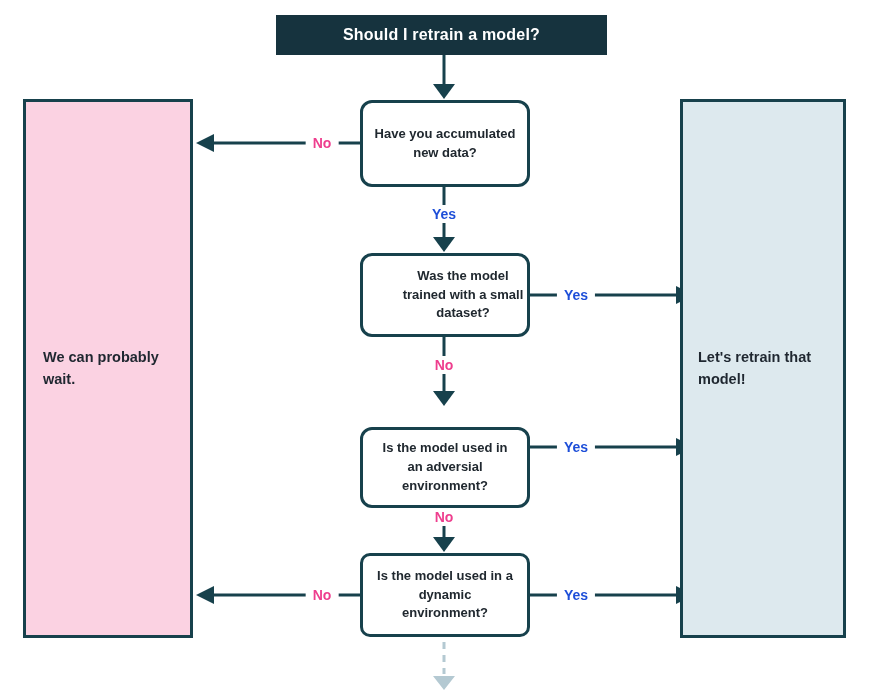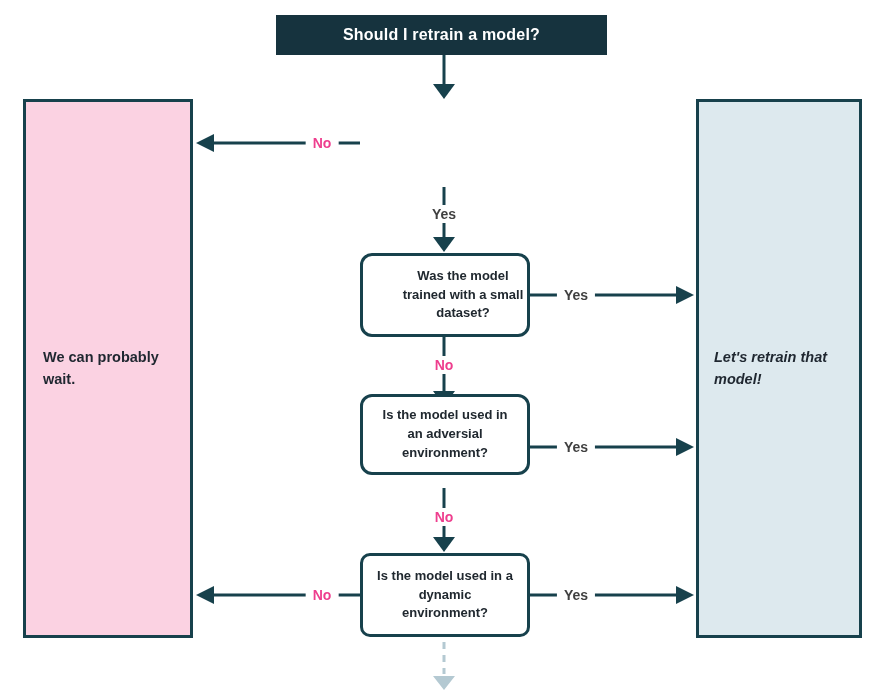--- a/index.html
+++ b/index.html
@@ -49,21 +49,21 @@
     color: #20282f;
     font-weight: bold;
     font-size: 13px;
     line-height: 1.45;
     z-index: 2;
     box-sizing: border-box;
   }
   .decision-box .q-text { display: block; max-width: 142px; }
   #q1 { top: 100px; height: 87px; }
   #q2 { top: 253px; height: 84px; padding-left: 36px; }
-  #q3 { top: 394px; height: 81px; }
+  #q3 { top: 427px; height: 81px; }
   #q4 { top: 553px; height: 84px; border-radius: 10px; }
   .outcome-box {
     position: absolute;
     top: 99px;
     height: 539px;
     border: 3px solid #17414c;
     display: flex;
     align-items: center;
     justify-content: center;
     text-align: left;
@@ -73,37 +73,36 @@
     line-height: 1.5;
     z-index: 1;
     box-sizing: border-box;
   }
   #outcome-wait {
     left: 23px;
     width: 170px;
     background: #fbd2e2;
   }
   #outcome-retrain {
-    left: 696px;
+    left: 680px;
     width: 166px;
     background: #dde9ee;
-    font-style: italic;
   }
   .outcome-box .o-text { display: block; max-width: 130px; }
   .edge-label {
     position: absolute;
     transform: translate(-50%, -50%);
     background: #ffffff;
     padding: 1px 7px;
     font-weight: bold;
     font-size: 14px;
     z-index: 3;
     white-space: nowrap;
   }
-  .edge-label.yes { color: #404040; }
+  .edge-label.yes { color: #1d4ed8; }
   .edge-label.no  { color: #ee3e8e; }
 </style>
 </head>
 <body>
 
 <div class="canvas">
 
   <svg class="connectors" viewBox="0 0 889 696" xmlns="http://www.w3.org/2000/svg">
 
     <line x1="444" y1="55" x2="444" y2="85" stroke="#17414c" stroke-width="3"></line>
@@ -134,20 +133,23 @@
     <polygon points="694,595 676,586 676,604" fill="#17414c"></polygon>
 
     <line x1="444" y1="642" x2="444" y2="674" stroke="#b4c9d2" stroke-width="3" stroke-dasharray="7 6"></line>
     <polygon points="444,690 433,676 455,676" fill="#b4c9d2"></polygon>
   </svg>
 
   <div class="title-box">
     <span>Should I retrain a model?</span>
   </div>
 
+  <div class="decision-box" id="q1">
+    <span class="q-text">Have you accumulated new data?</span>
+  </div>
   <div class="decision-box" id="q2">
     <span class="q-text">Was the model trained with a small dataset?</span>
   </div>
   <div class="decision-box" id="q3">
     <span class="q-text">Is the model used in an adversial environment?</span>
   </div>
   <div class="decision-box" id="q4">
     <span class="q-text">Is the model used in a dynamic environment?</span>
   </div>
 

